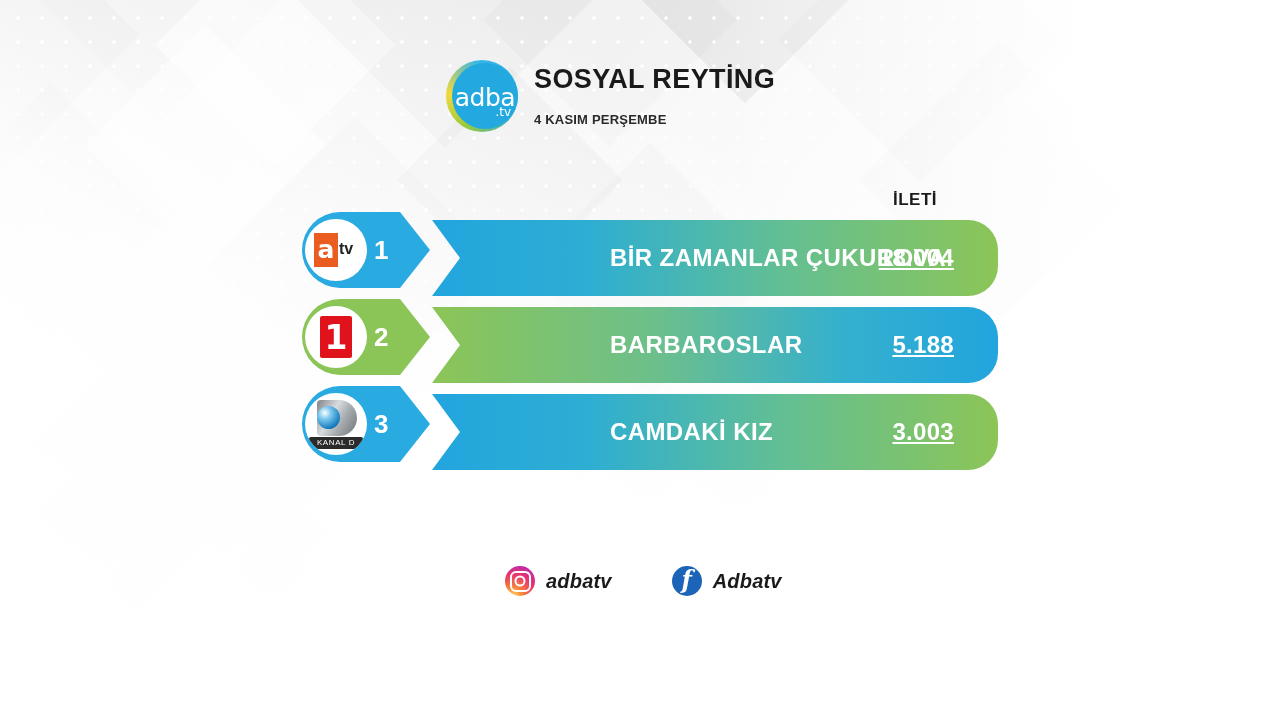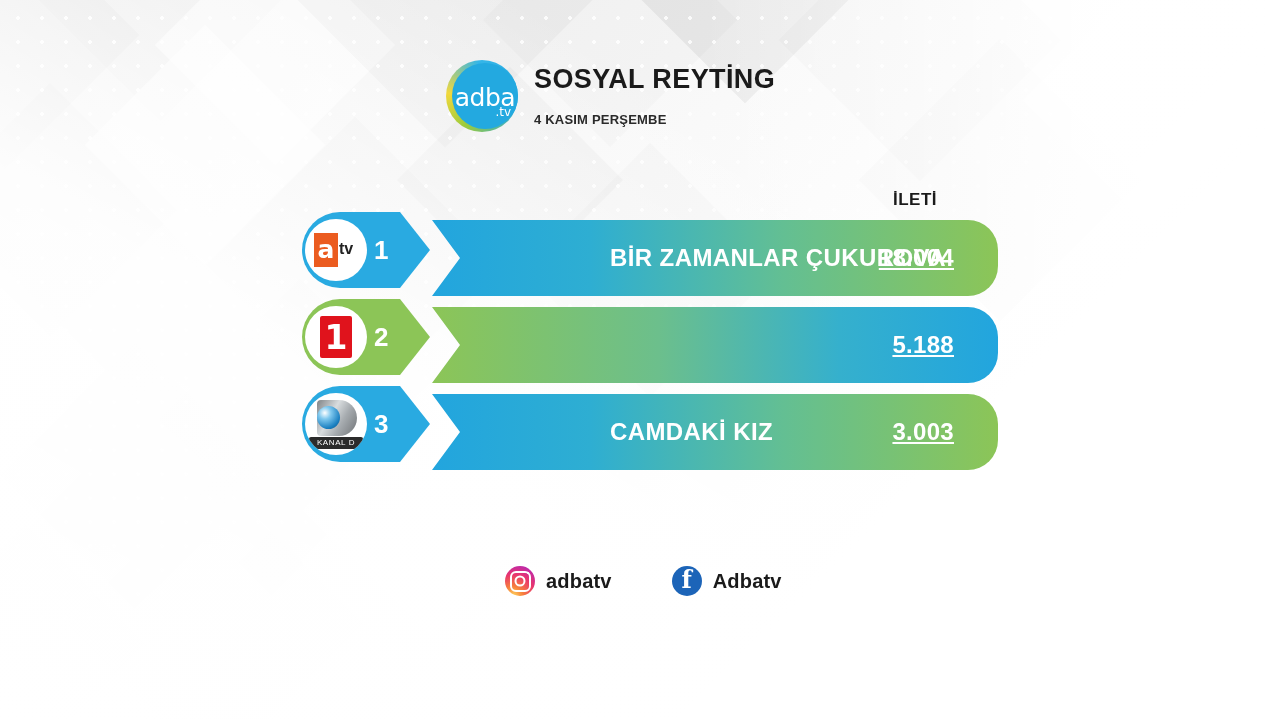--- a/index.html
+++ b/index.html
@@ -278,21 +278,21 @@
 
   
   #footer {
     position: absolute;
     left: 505px;
     top: 566px;
     display: flex;
     align-items: center;
     gap: 60px;
   }
-  .social { display: flex; align-items: center; gap: 11px; }
+  .social { display: flex; align-items: center; gap: 11px; font-style: italic; }
   .social-label {
     font-size: 20px;
     font-weight: bold;
     color: #1a1a1a;
     letter-spacing: 0.2px;
   }
   .ig-icon {
     width: 30px; height: 30px; border-radius: 50%;
     background: radial-gradient(circle at 28% 100%, #fdd35c 0%, #f7803c 26%, #e8356d 58%, #c32aa3 82%, #8a3ab9 100%);
     display: flex; align-items: center; justify-content: center;
@@ -396,20 +396,21 @@
             </div>
             <span class="atv-tv">tv</span>
           </div>
         </div>
         <span class="badge-rank">1</span>
       </div>
     </div>
 
     <div class="row r1">
       <div class="bar gradB">
+        <span class="bar-label">BARBAROSLAR</span>
         <span class="bar-value">5.188</span>
       </div>
       <div class="badge green">
         <div class="chan-logo">
           <div class="trt-box">
             <span class="trt-one">1</span>
           </div>
         </div>
         <span class="badge-rank">2</span>
       </div>

